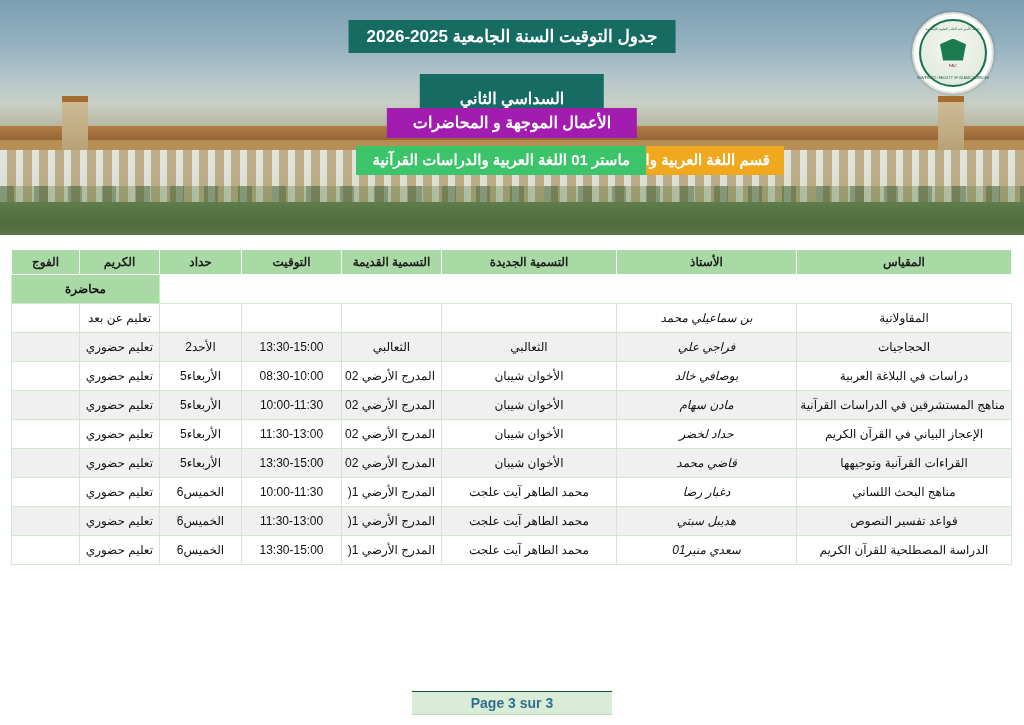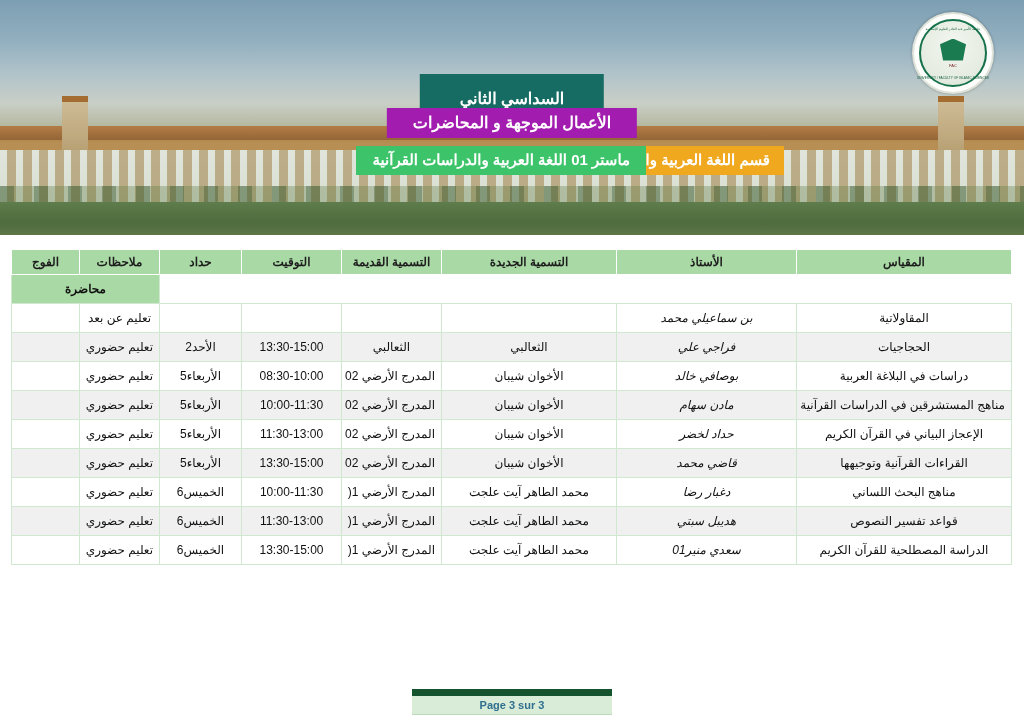--- a/index.html
+++ b/index.html
@@ -247,26 +247,26 @@
   .footer {
     position: absolute;
     bottom: 10px;
     left: 0; right: 0;
     display: flex;
     justify-content: center;
   }
   .footer-page {
     background: #d9ecd7;
     color: #2f6f8f;
-    font-size: 11px;
+    font-size: 14px;
     font-weight: bold;
     padding: 3px 0;
     width: 200px;
     text-align: center;
-    border-top: 7px solid #14532d;
+    border-top: 1px solid #14532d;
     border-bottom: 1px solid #bcd9ba;
   }
 </style>
 </head>
 <body>
 
 <div class="banner">
   <div class="banner-sky"></div>
   <div class="banner-roof"></div>
   <div class="banner-building"></div>
@@ -277,20 +277,21 @@
 
   <div class="logo">
     <div class="logo-inner">
       <div class="logo-text-top">جامعة الأمير عبد القادر للعلوم الإسلامية</div>
       <div class="logo-crest"></div>
       <div class="logo-sub">FAC</div>
       <div class="logo-text-bottom">UNIVERSITY / FACULTY OF ISLAMIC SCIENCES</div>
     </div>
   </div>
 
+  <div class="lbl lbl-title">جدول التوقيت السنة الجامعية 2025-2026</div>
   <div class="lbl lbl-semestre">السداسي الثاني</div>
   <div class="lbl lbl-type">الأعمال الموجهة و المحاضرات</div>
   <div class="lbl lbl-dept">قسم اللغة العربية والحضارة إس</div>
   <div class="lbl lbl-master">ماستر 01 اللغة العربية والدراسات القرآنية</div>
 </div>
 
 <div class="table-wrap">
   <table class="schedule">
     <colgroup>
       <col class="w-matiere">
@@ -303,21 +304,21 @@
         <col class="w-group">
     </colgroup>
     <thead>
       <tr>
         <th>المقياس</th>
         <th>الأستاذ</th>
         <th>التسمية الجديدة</th>
         <th>التسمية القديمة</th>
         <th>التوقيت</th>
         <th>حداد</th>
-        <th>ملاحظات</th>
+        <th>الكريم</th>
         <th>الفوج</th>
       </tr>
       <tr class="subhead">
         <td class="blank" colspan="6"></td>
         <td colspan="2">محاضرة</td>
       </tr>
     </thead>
     <tbody>
       <tr class="odd">
         <td class="c-matiere">المقاولاتية</td>

